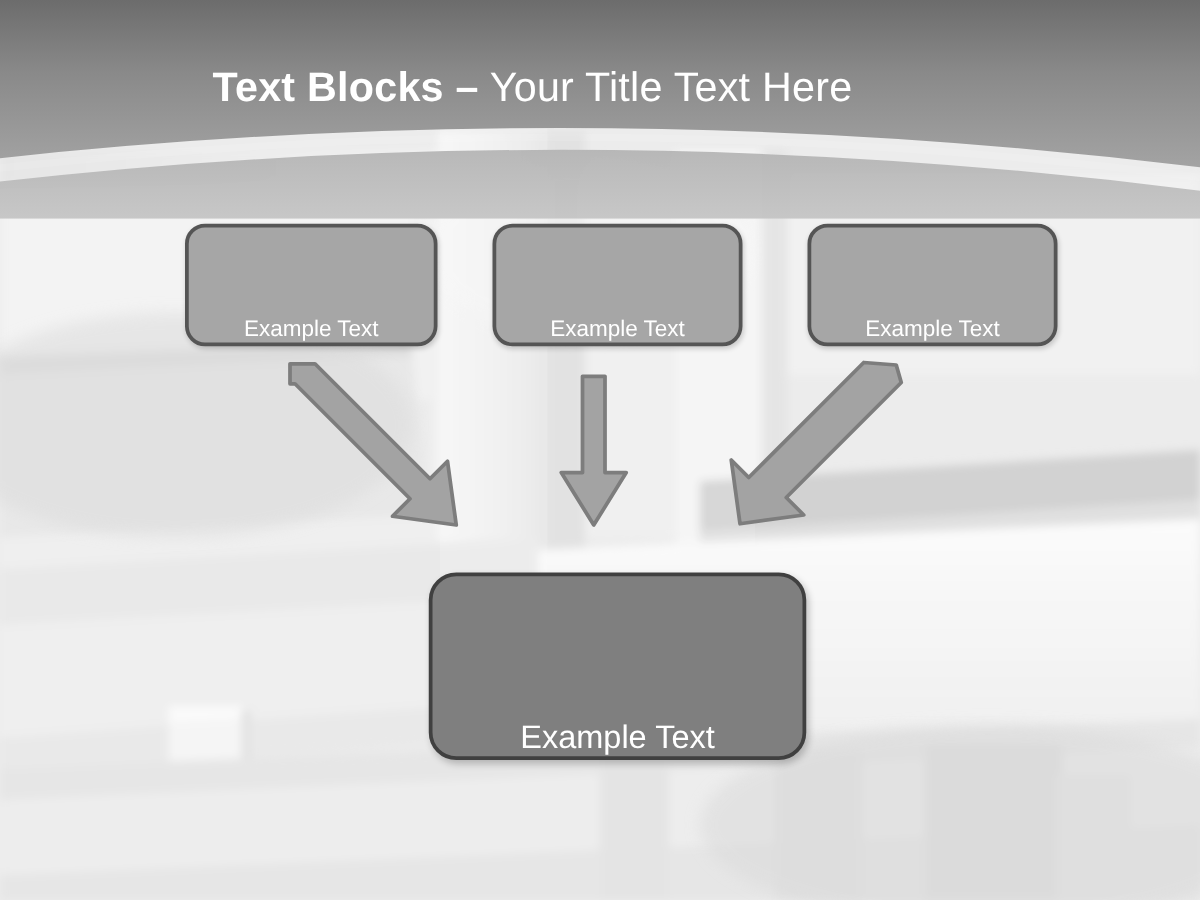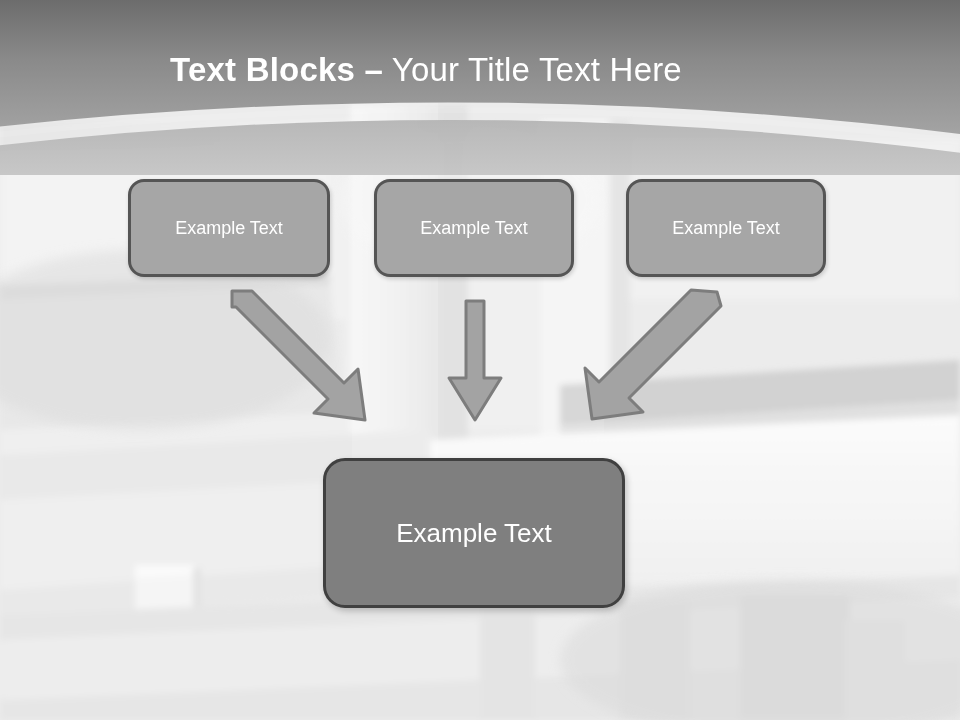--- a/index.html
+++ b/index.html
@@ -48,25 +48,26 @@
     white-space: nowrap;
   }
   #title .strong { font-weight: bold; }
   #title .light  { font-weight: normal; }
 
   
   .box {
     position: absolute;
     box-sizing: border-box;
     display: flex;
-    align-items: center;
+    align-items: flex-end;
     justify-content: center;
     color: #ffffff;
     text-align: center;
     border-style: solid;
+    margin-left: 20px;
   }
   .box-top {
     background: #a6a6a6;
     border: 3px solid #555555;
     border-radius: 16px;
     font-size: 18px;
     box-shadow: 1px 2px 4px rgba(0,0,0,0.18);
   }
   .box-bottom {
     background: #7f7f7f;

